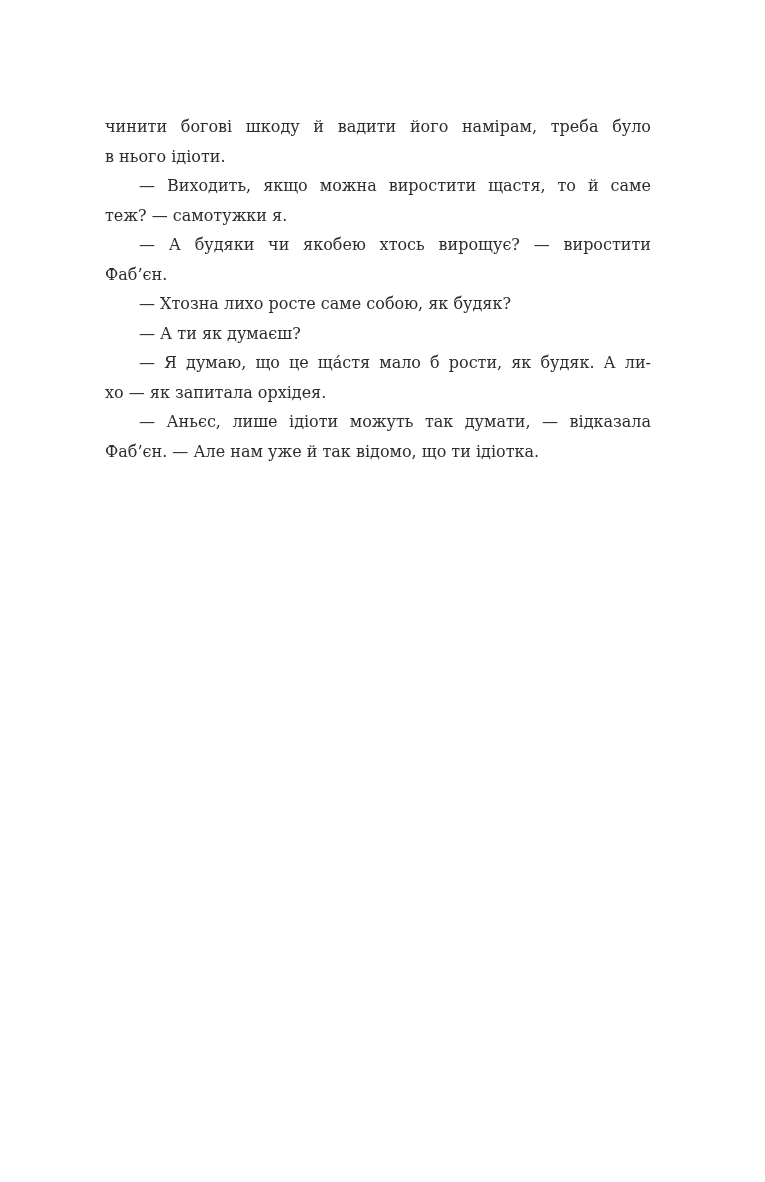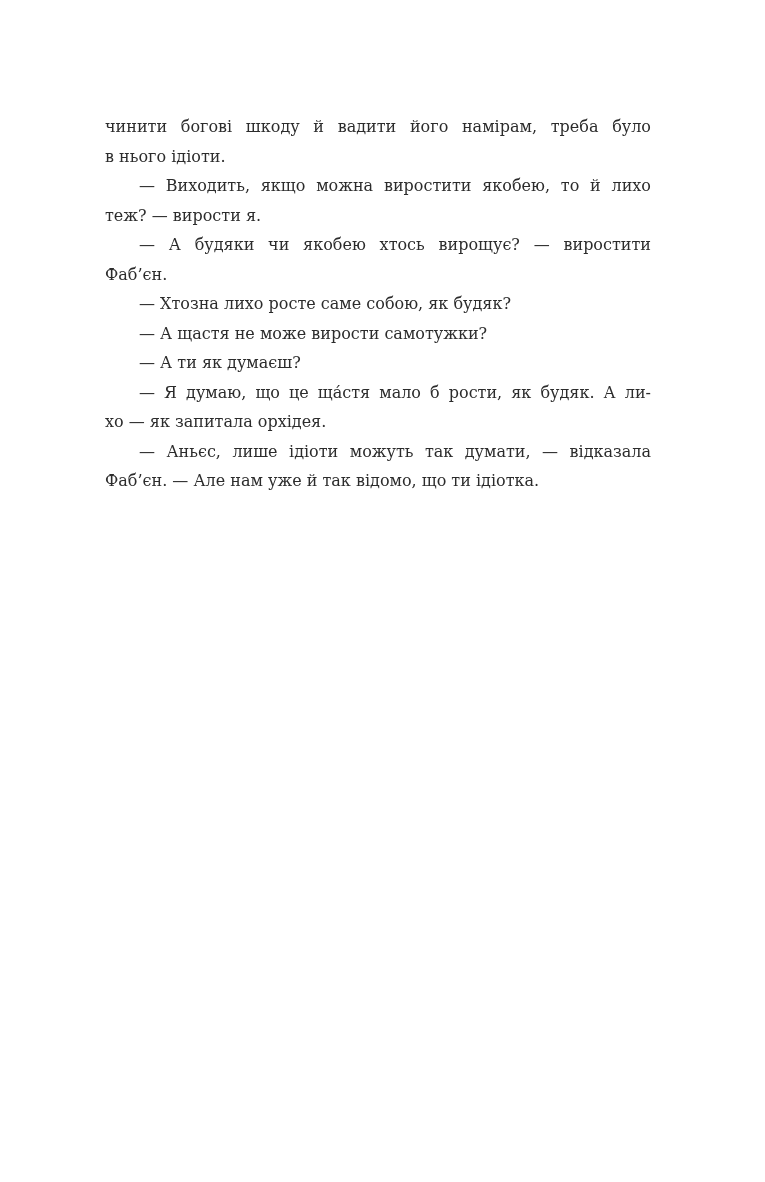--- a/index.html
+++ b/index.html
@@ -35,24 +35,23 @@
     text-align: justify;
     text-align-last: justify;
   }
 </style>
 </head>
 <body>
 
 <div class="page">
   <div class="line just">чинити богові шкоду й вадити його намірам, треба було</div>
   <div class="line">в нього ідіоти.</div>
-  <div class="line ind just">— Виходить, якщо можна виростити якобею, то й лихо</div>
-  <div class="line">теж? — вирости я.</div>
+  <div class="line ind just">— Виходить, якщо можна виростити щастя, то й саме</div>
+  <div class="line">теж? — самотужки я.</div>
   <div class="line ind just">— А будяки чи якобею хтось вирощує? — виростити</div>
   <div class="line">Фаб’єн.</div>
   <div class="line ind">— Хтозна лихо росте саме собою, як будяк?</div>
-  <div class="line ind">— А щастя не може вирости самотужки?</div>
   <div class="line ind">— А ти як думаєш?</div>
   <div class="line ind just">— Я думаю, що це ща́стя мало б рости, як будяк. А ли-</div>
   <div class="line">хо — як запитала орхідея.</div>
   <div class="line ind just">— Аньєс, лише ідіоти можуть так думати, — відказала</div>
   <div class="line">Фаб’єн. — Але нам уже й так відомо, що ти ідіотка.</div>
 </div>
 
 </body></html>

